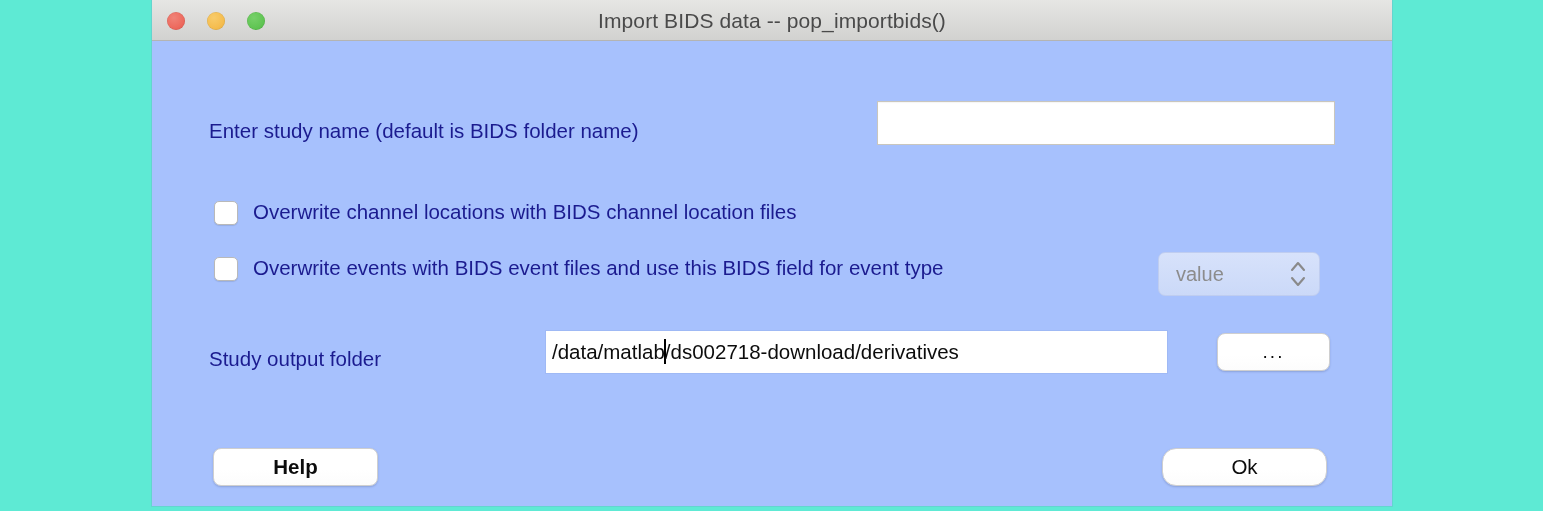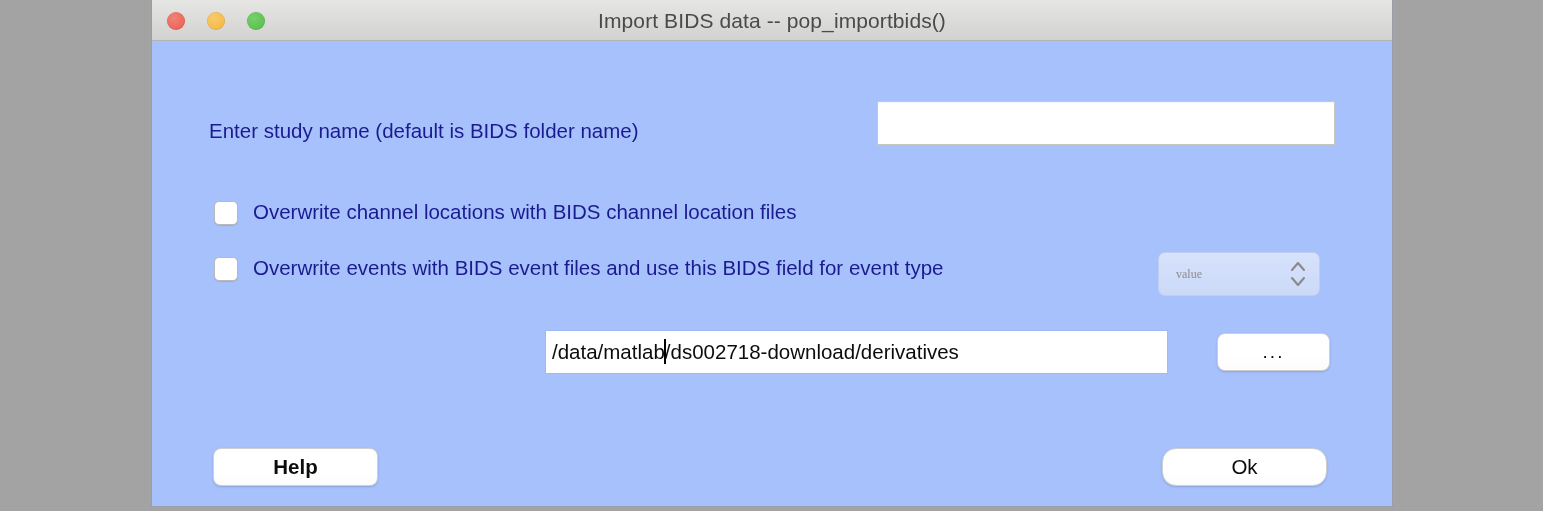--- a/index.html
+++ b/index.html
@@ -11,21 +11,21 @@
     width: 1543px;
     height: 511px;
     overflow: hidden;
     font-family: "Liberation Sans", sans-serif;
   }
 
   #screen {
     position: relative;
     width: 1543px;
     height: 511px;
-    background: #a3a3a3;
+    background: #5eead4;
   }
 
   
   #window {
     position: absolute;
     left: 152px;
     top: 0px;
     width: 1240px;
     height: 506px;
     background: #a7c1fd;
@@ -138,24 +138,23 @@
     border: 1px solid #bfcdf0;
     border-radius: 7px;
     box-sizing: border-box;
   }
   #value-popup-text {
     position: absolute;
     left: 17px;
     top: 0;
     height: 42px;
     line-height: 42px;
-    font-size: 12px;
+    font-size: 20px;
     color: #8c8c8c;
     white-space: nowrap;
-    font-family: Liberation Serif, serif;
   }
   #value-popup-arrows {
     position: absolute;
     right: 12px;
     top: 4px;
     width: 18px;
     height: 34px;
   }
   #value-popup-arrows svg { display: block; }
 
@@ -234,20 +233,21 @@
       <div id="value-popup">
         <div id="value-popup-text">value</div>
         <div id="value-popup-arrows">
           <svg width="18" height="34" viewBox="0 0 18 34">
             <polyline points="3,13 9,6 15,13" fill="none" stroke="#8a8a8a" stroke-width="2.1" stroke-linecap="round" stroke-linejoin="round"></polyline>
             <polyline points="3,21 9,28 15,21" fill="none" stroke="#8a8a8a" stroke-width="2.1" stroke-linecap="round" stroke-linejoin="round"></polyline>
           </svg>
         </div>
       </div>
 
+      <div class="lbl" id="lbl-outfolder">Study output folder</div>
       <div id="input-outfolder"><span id="outfolder-pre">/data/matlab</span><span id="outfolder-caret"></span><span id="outfolder-post">/ds002718-download/derivatives</span></div>
 
       <div class="btn" id="btn-browse">...</div>
 
       <div class="btn" id="btn-help">Help</div>
       <div class="btn" id="btn-ok">Ok</div>
 
     </div>
   </div>
 </div>

